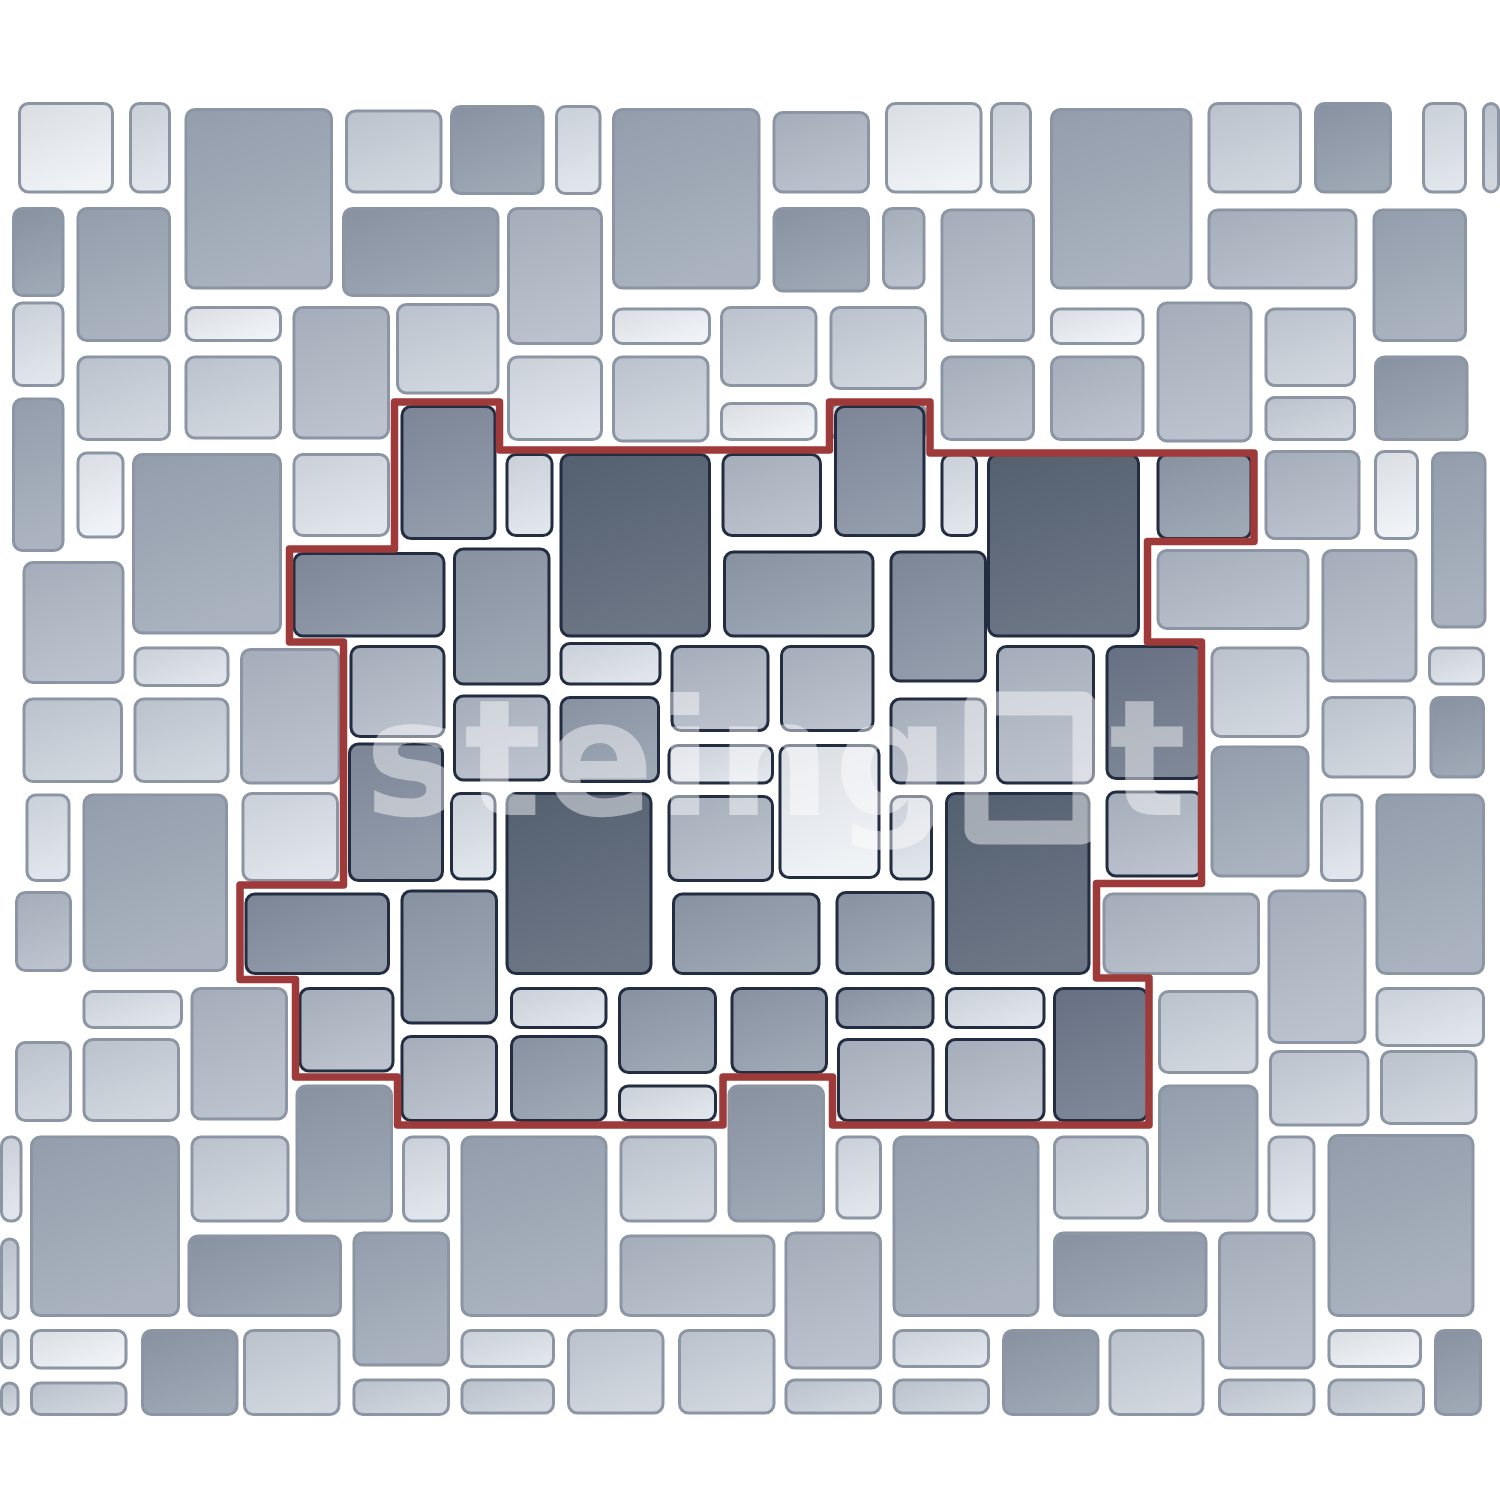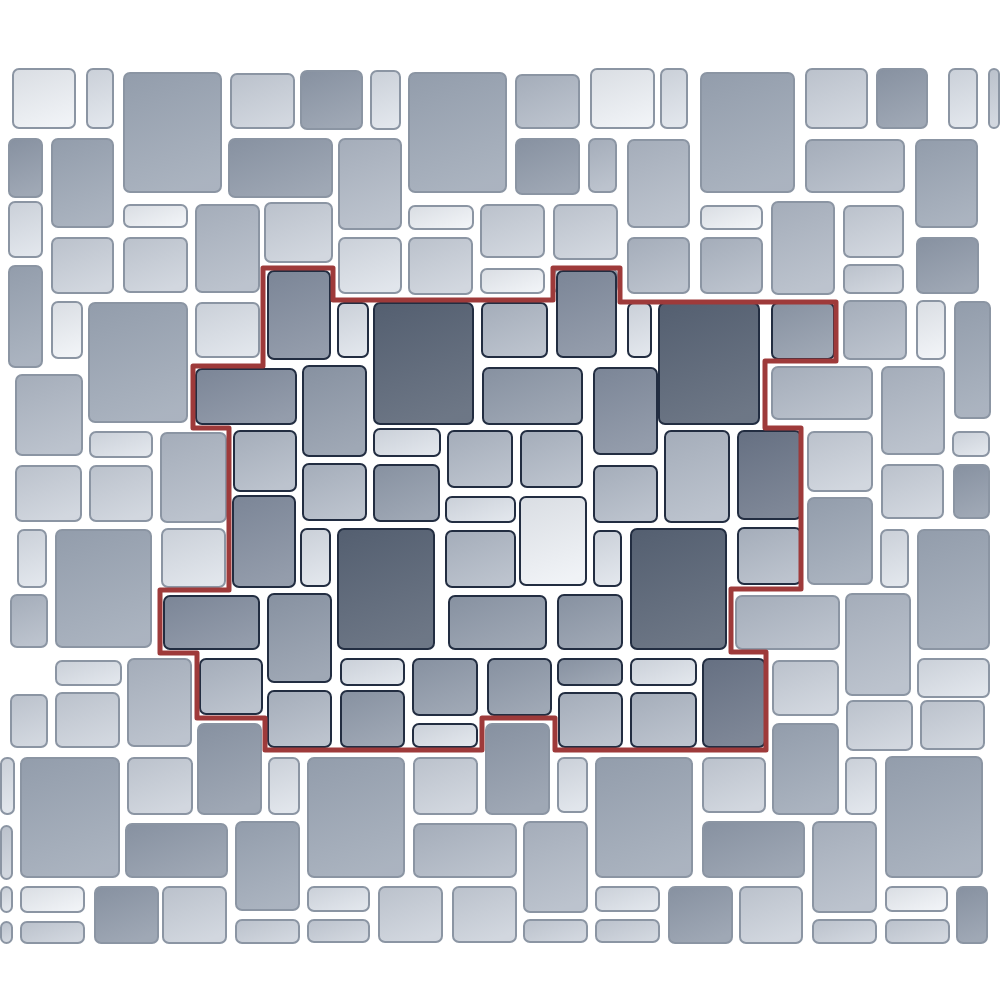--- a/index.html
+++ b/index.html
@@ -182,17 +182,22 @@
       <div class="tile in" style="left: 557px; top: 658px; width: 66px; height: 28px; background-color: rgb(146, 156, 171);"></div>
       <div class="tile in" style="left: 630px; top: 658px; width: 67px; height: 28px; background-color: rgb(221, 226, 233);"></div>
       <div class="tile in" style="left: 702px; top: 658px; width: 64px; height: 90px; background-color: rgb(109, 119, 137);"></div>
       <div class="tile in" style="left: 267px; top: 690px; width: 65px; height: 58px; background-color: rgb(179, 187, 199);"></div>
       <div class="tile in" style="left: 340px; top: 690px; width: 65px; height: 58px; background-color: rgb(146, 156, 171);"></div>
       <div class="tile in" style="left: 412px; top: 723px; width: 66px; height: 25px; background-color: rgb(221, 226, 233);"></div>
       <div class="tile in" style="left: 558px; top: 692px; width: 65px; height: 56px; background-color: rgb(179, 187, 199);"></div>
       <div class="tile in" style="left: 630px; top: 692px; width: 67px; height: 56px; background-color: rgb(179, 187, 199);"></div>
     </div>
 
+  <div id="watermark">
+    <span>steing</span>
+      <span class="sq"></span>
+      <span>t</span>
+  </div>
 
   <svg id="outline-svg" width="1000" height="1000">
     <polygon id="unit-outline" fill="none" stroke-linejoin="round" stroke-linecap="round" points="263,268 333,268 333,300 553,300 553,268 620,268 620,302 836,302 836,361 765,361 765,428 801,428 801,589 731,589 731,652 766,652 766,750 555,750 555,718 482,718 482,750 265,750 265,718 197,718 197,653 160,653 160,590 229,590 229,428 193,428 193,366 263,366" stroke="#9e3a3a" stroke-width="5"></polygon>
   </svg>
 </div>
 
 </body></html>

